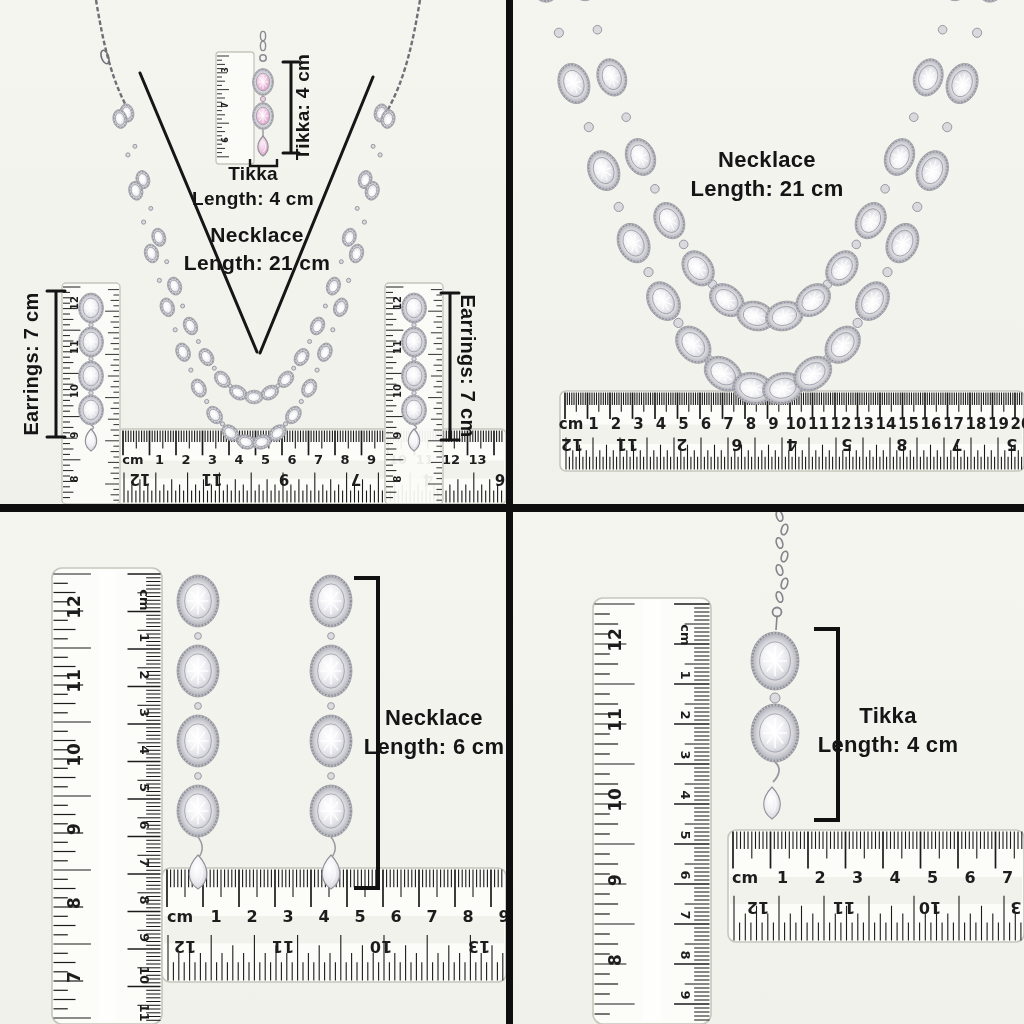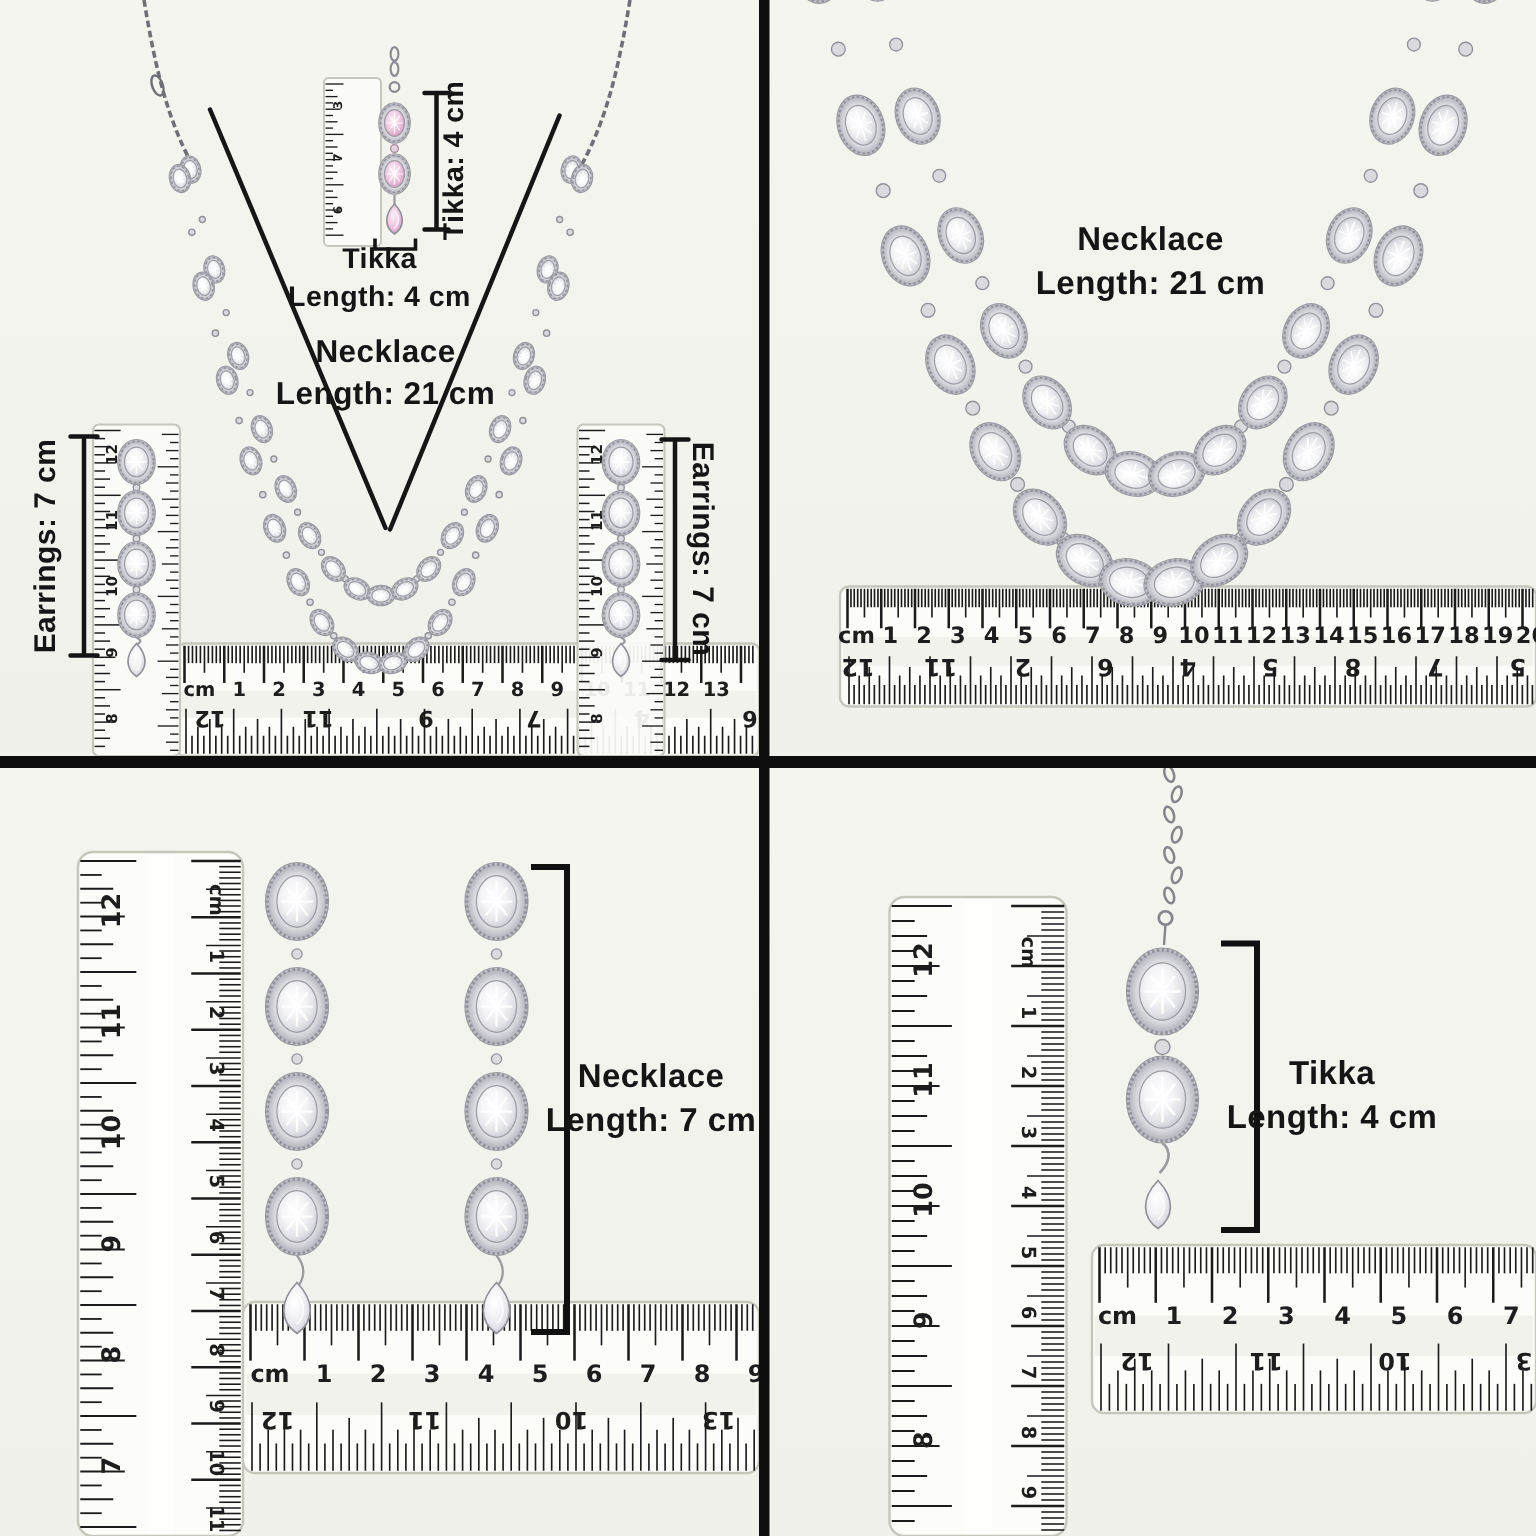--- a/index.html
+++ b/index.html
@@ -1952,21 +1952,21 @@
           <path d="M331 325.0 q 8.4 10.8 0 21.6" stroke="#9a9aa2" stroke-width="1.5" fill="none"></path>
           <g transform="translate(331.0 360.0)">
 <path d="M0 -17.0 C 12.2 -4.3 11.3 9.4 0 17.0 C -11.3 9.4 -12.2 -4.3 0 -17.0 Z" fill="url(#gem-bl)" stroke="#90909a" stroke-width="1.1"></path>
 <path d="M0 -9.4 C 6.1 -2.5 5.5 5.9 0 10.5" fill="none" stroke="#ffffff" stroke-width="1" opacity="0.8"></path>
 </g>
         </g>
         <path d="M354 66 H378 V376 H354" fill="none" stroke="#101010" stroke-width="4"></path>
       </svg>
     <div class="lbl" style="left:434px;top:220px;font-size:22px">
       <span>Necklace</span>
-      <span>Length: 7 cm</span>
+      <span>Length: 6 cm</span>
     </div>
   </section>
 
   <section class="quad" id="q-br" style="left:513px;top:512px;width:511px;height:512px">
     <svg id="art-br" width="511" height="512" viewBox="0 0 511 512">
         <defs>
 <radialGradient id="gem-br" cx="0.42" cy="0.38" r="0.8">
  <stop offset="0" stop-color="#ffffff"></stop>
             <stop offset="0.38" stop-color="#f4f4f7"></stop>
  <stop offset="0.66" stop-color="#e0e0e6"></stop>

